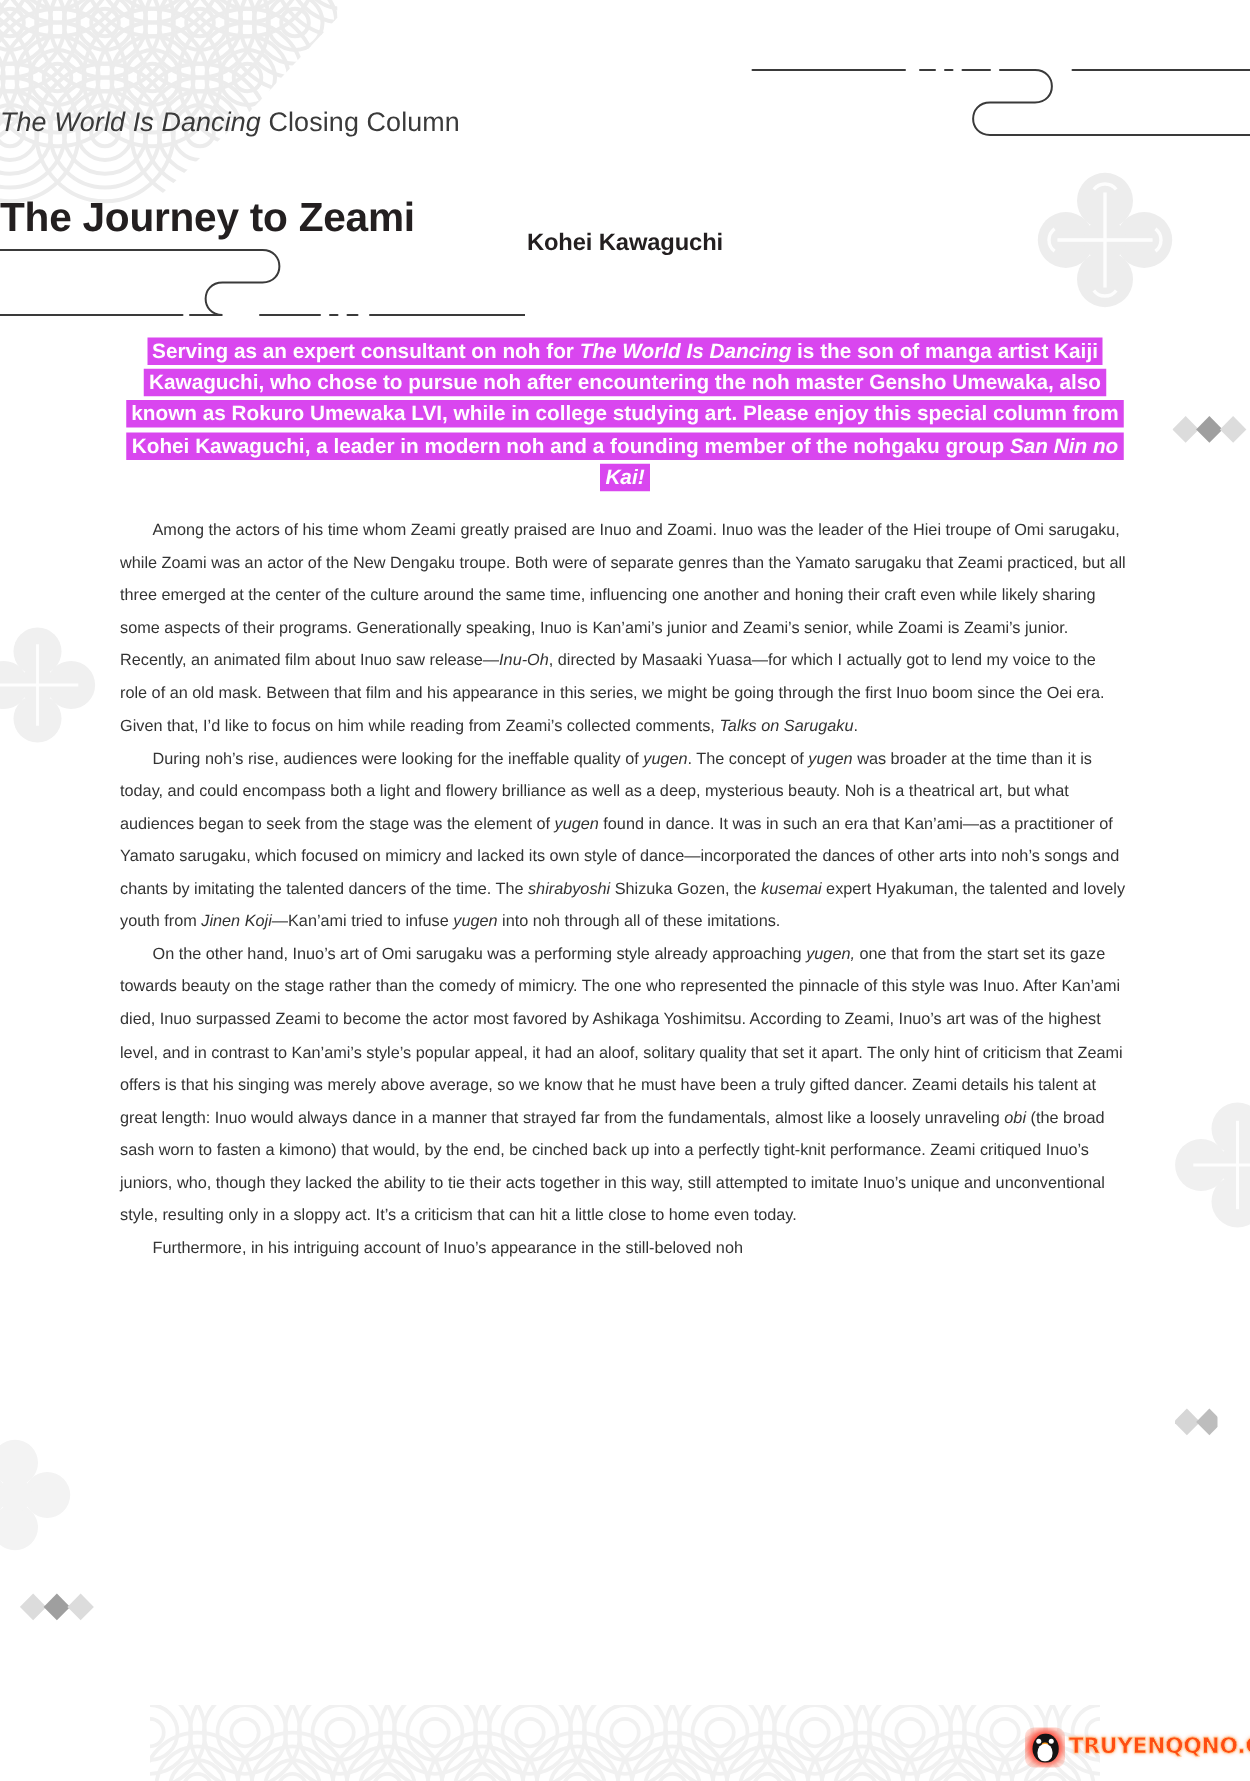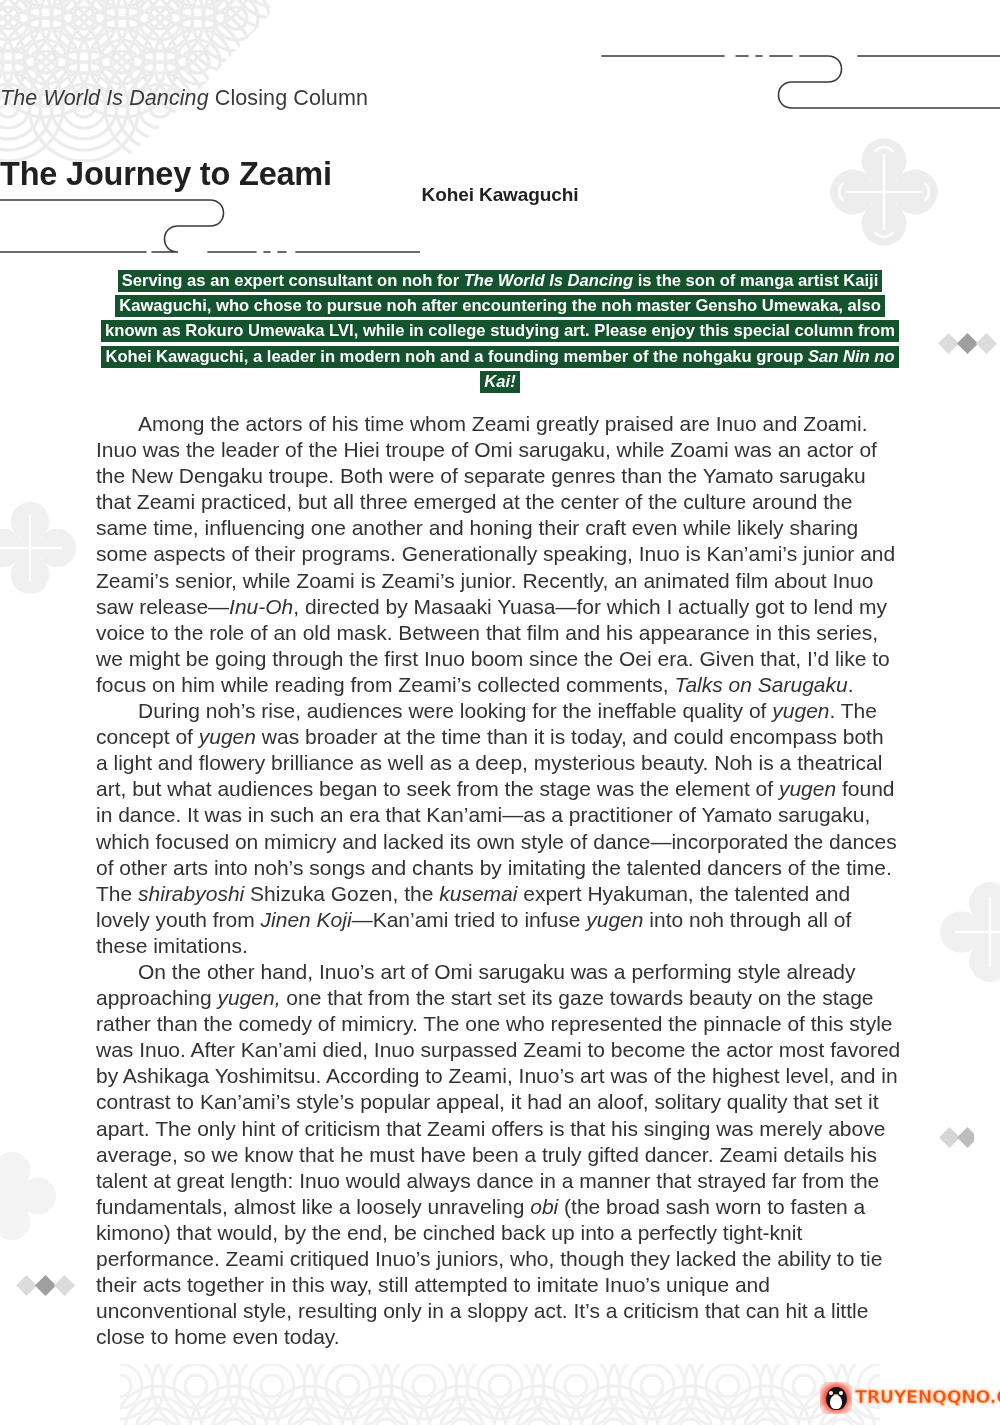--- a/index.html
+++ b/index.html
@@ -88,36 +88,36 @@
     left: 100px;
     top: 268px;
     width: 800px;
     text-align: center;
     font-size: 16.6px;
     font-weight: bold;
     line-height: 25.2px;
     color: #ffffff;
   }
   .lead .hl {
-    background: #14532d;
+    background: #d946ef;
     box-decoration-break: clone;
     -webkit-box-decoration-break: clone;
     padding: 1px 4px 2px 4px;
   }
   .lead i {
     font-style: italic;
   }
 
   
   .body-copy {
     position: absolute;
     left: 96px;
     top: 411px;
     width: 805px;
-    font-size: 21px;
+    font-size: 13px;
     line-height: 26.1px;
     color: #333333;
     text-align: left;
   }
   .body-copy p {
     margin: 0;
     text-indent: 2.0em;
   }
   .body-copy p i {
     font-style: italic;
@@ -380,20 +380,21 @@
     <h1 class="title">The Journey to Zeami</h1>
 
     <div class="byline">Kohei Kawaguchi</div>
 
     <div class="lead"><span class="hl"><span>Serving as an expert consultant on noh for </span><i>The World Is Dancing</i><span> is the son of manga artist Kaiji Kawaguchi, who chose to pursue noh after encountering the noh master Gensho Umewaka, also known as Rokuro Umewaka LVI, while in college studying art. Please enjoy this special column from Kohei Kawaguchi, a leader in modern noh and a founding member of the nohgaku group </span><i>San Nin no Kai!</i></span></div>
 
     <div class="body-copy" id="body-copy">
         <p><span>Among the actors of his time whom Zeami greatly praised are Inuo and Zoami. Inuo was the leader of the Hiei troupe of Omi sarugaku, while Zoami was an actor of the New Dengaku troupe. Both were of separate genres than the Yamato sarugaku that Zeami practiced, but all three emerged at the center of the culture around the same time, influencing one another and honing their craft even while likely sharing some aspects of their programs. Generationally speaking, Inuo is Kan’ami’s junior and Zeami’s senior, while Zoami is Zeami’s junior. Recently, an animated film about Inuo saw release—</span><i>Inu-Oh</i><span>, directed by Masaaki Yuasa—for which I actually got to lend my voice to the role of an old mask. Between that film and his appearance in this series, we might be going through the first Inuo boom since the Oei era. Given that, I’d like to focus on him while reading from Zeami’s collected comments, </span><i>Talks on Sarugaku</i><span>.</span></p>
         <p><span>During noh’s rise, audiences were looking for the ineffable quality of </span><i>yugen</i><span>. The concept of </span><i>yugen</i><span> was broader at the time than it is today, and could encompass both a light and flowery brilliance as well as a deep, mysterious beauty. Noh is a theatrical art, but what audiences began to seek from the stage was the element of </span><i>yugen</i><span> found in dance. It was in such an era that Kan’ami—as a practitioner of Yamato sarugaku, which focused on mimicry and lacked its own style of dance—incorporated the dances of other arts into noh’s songs and chants by imitating the talented dancers of the time. The </span><i>shirabyoshi</i><span> Shizuka Gozen, the </span><i>kusemai</i><span> expert Hyakuman, the talented and lovely youth from </span><i>Jinen Koji</i><span>—Kan’ami tried to infuse </span><i>yugen</i><span> into noh through all of these imitations.</span></p>
         <p><span>On the other hand, Inuo’s art of Omi sarugaku was a performing style already approaching </span><i>yugen,</i><span> one that from the start set its gaze towards beauty on the stage rather than the comedy of mimicry. The one who represented the pinnacle of this style was Inuo. After Kan’ami died, Inuo surpassed Zeami to become the actor most favored by Ashikaga Yoshimitsu. According to Zeami, Inuo’s art was of the highest level, and in contrast to Kan’ami’s style’s popular appeal, it had an aloof, solitary quality that set it apart. The only hint of criticism that Zeami offers is that his singing was merely above average, so we know that he must have been a truly gifted dancer. Zeami details his talent at great length: Inuo would always dance in a manner that strayed far from the fundamentals, almost like a loosely unraveling </span><i>obi</i><span> (the broad sash worn to fasten a kimono) that would, by the end, be cinched back up into a perfectly tight-knit performance. Zeami critiqued Inuo’s juniors, who, though they lacked the ability to tie their acts together in this way, still attempted to imitate Inuo’s unique and unconventional style, resulting only in a sloppy act. It’s a criticism that can hit a little close to home even today.</span></p>
+        <p><span>Furthermore, in his intriguing account of Inuo’s appearance in the still-beloved noh</span></p>
       </div>
   </div>
 
   <div class="watermark">
     <div class="wm-penguin">
       <div class="wm-pg-body">
         <div class="wm-pg-eye l"></div>
         <div class="wm-pg-eye r"></div>
         <div class="wm-pg-beak"></div>
         <div class="wm-pg-belly"></div>

